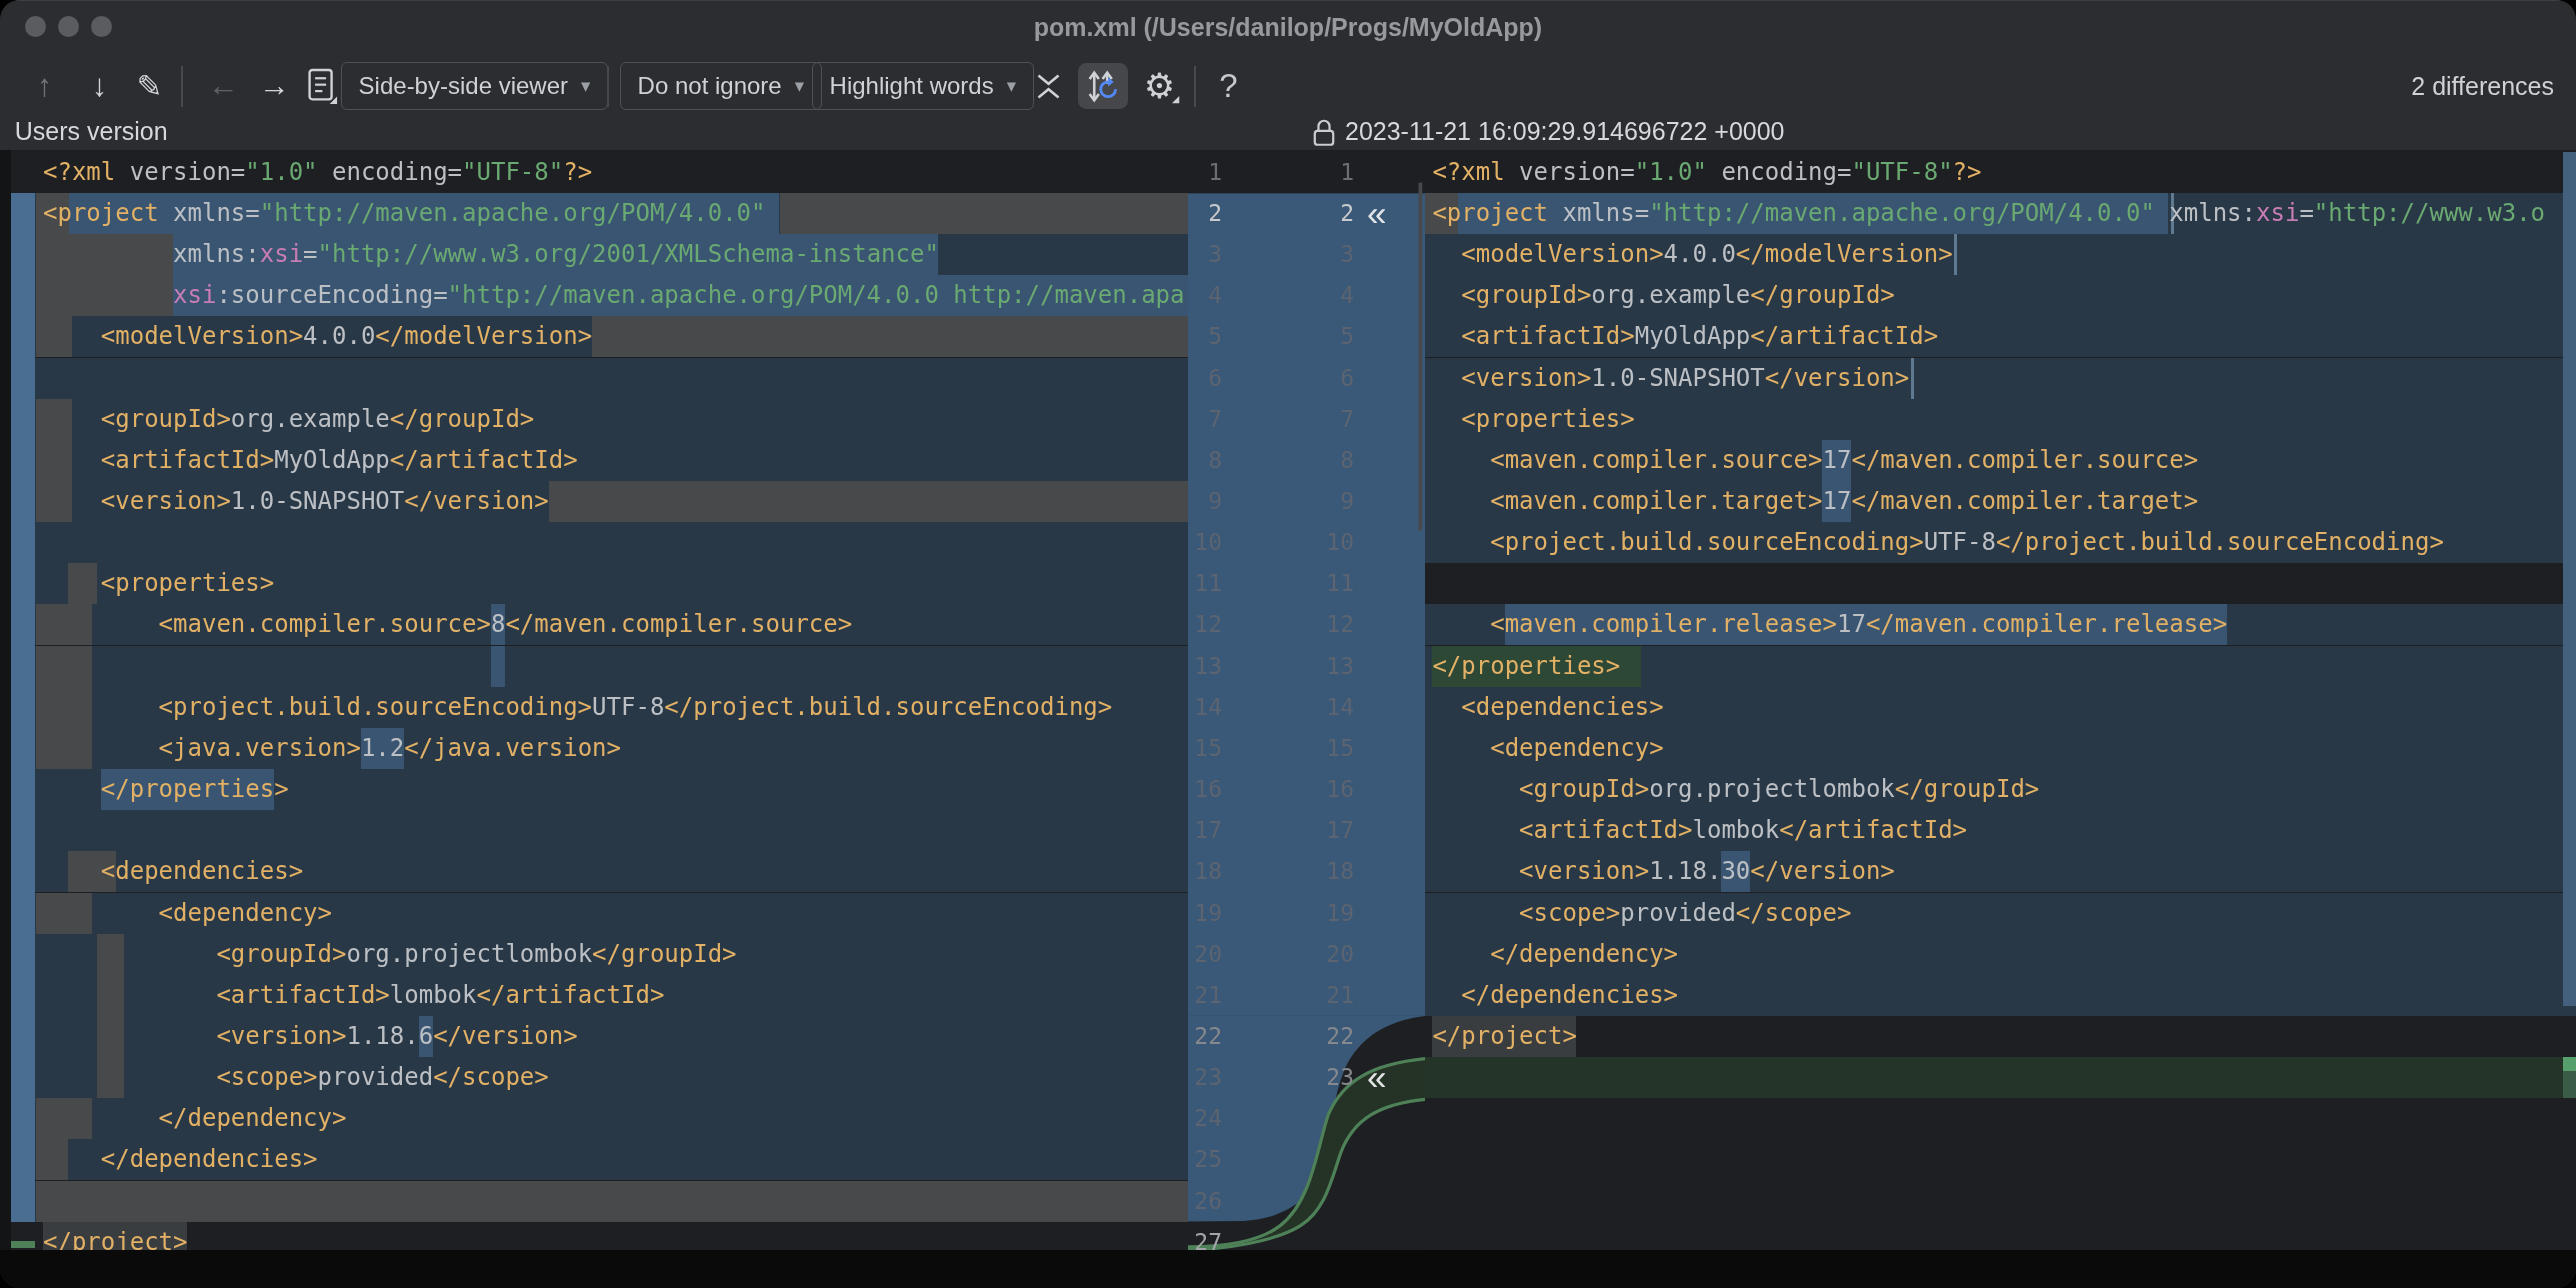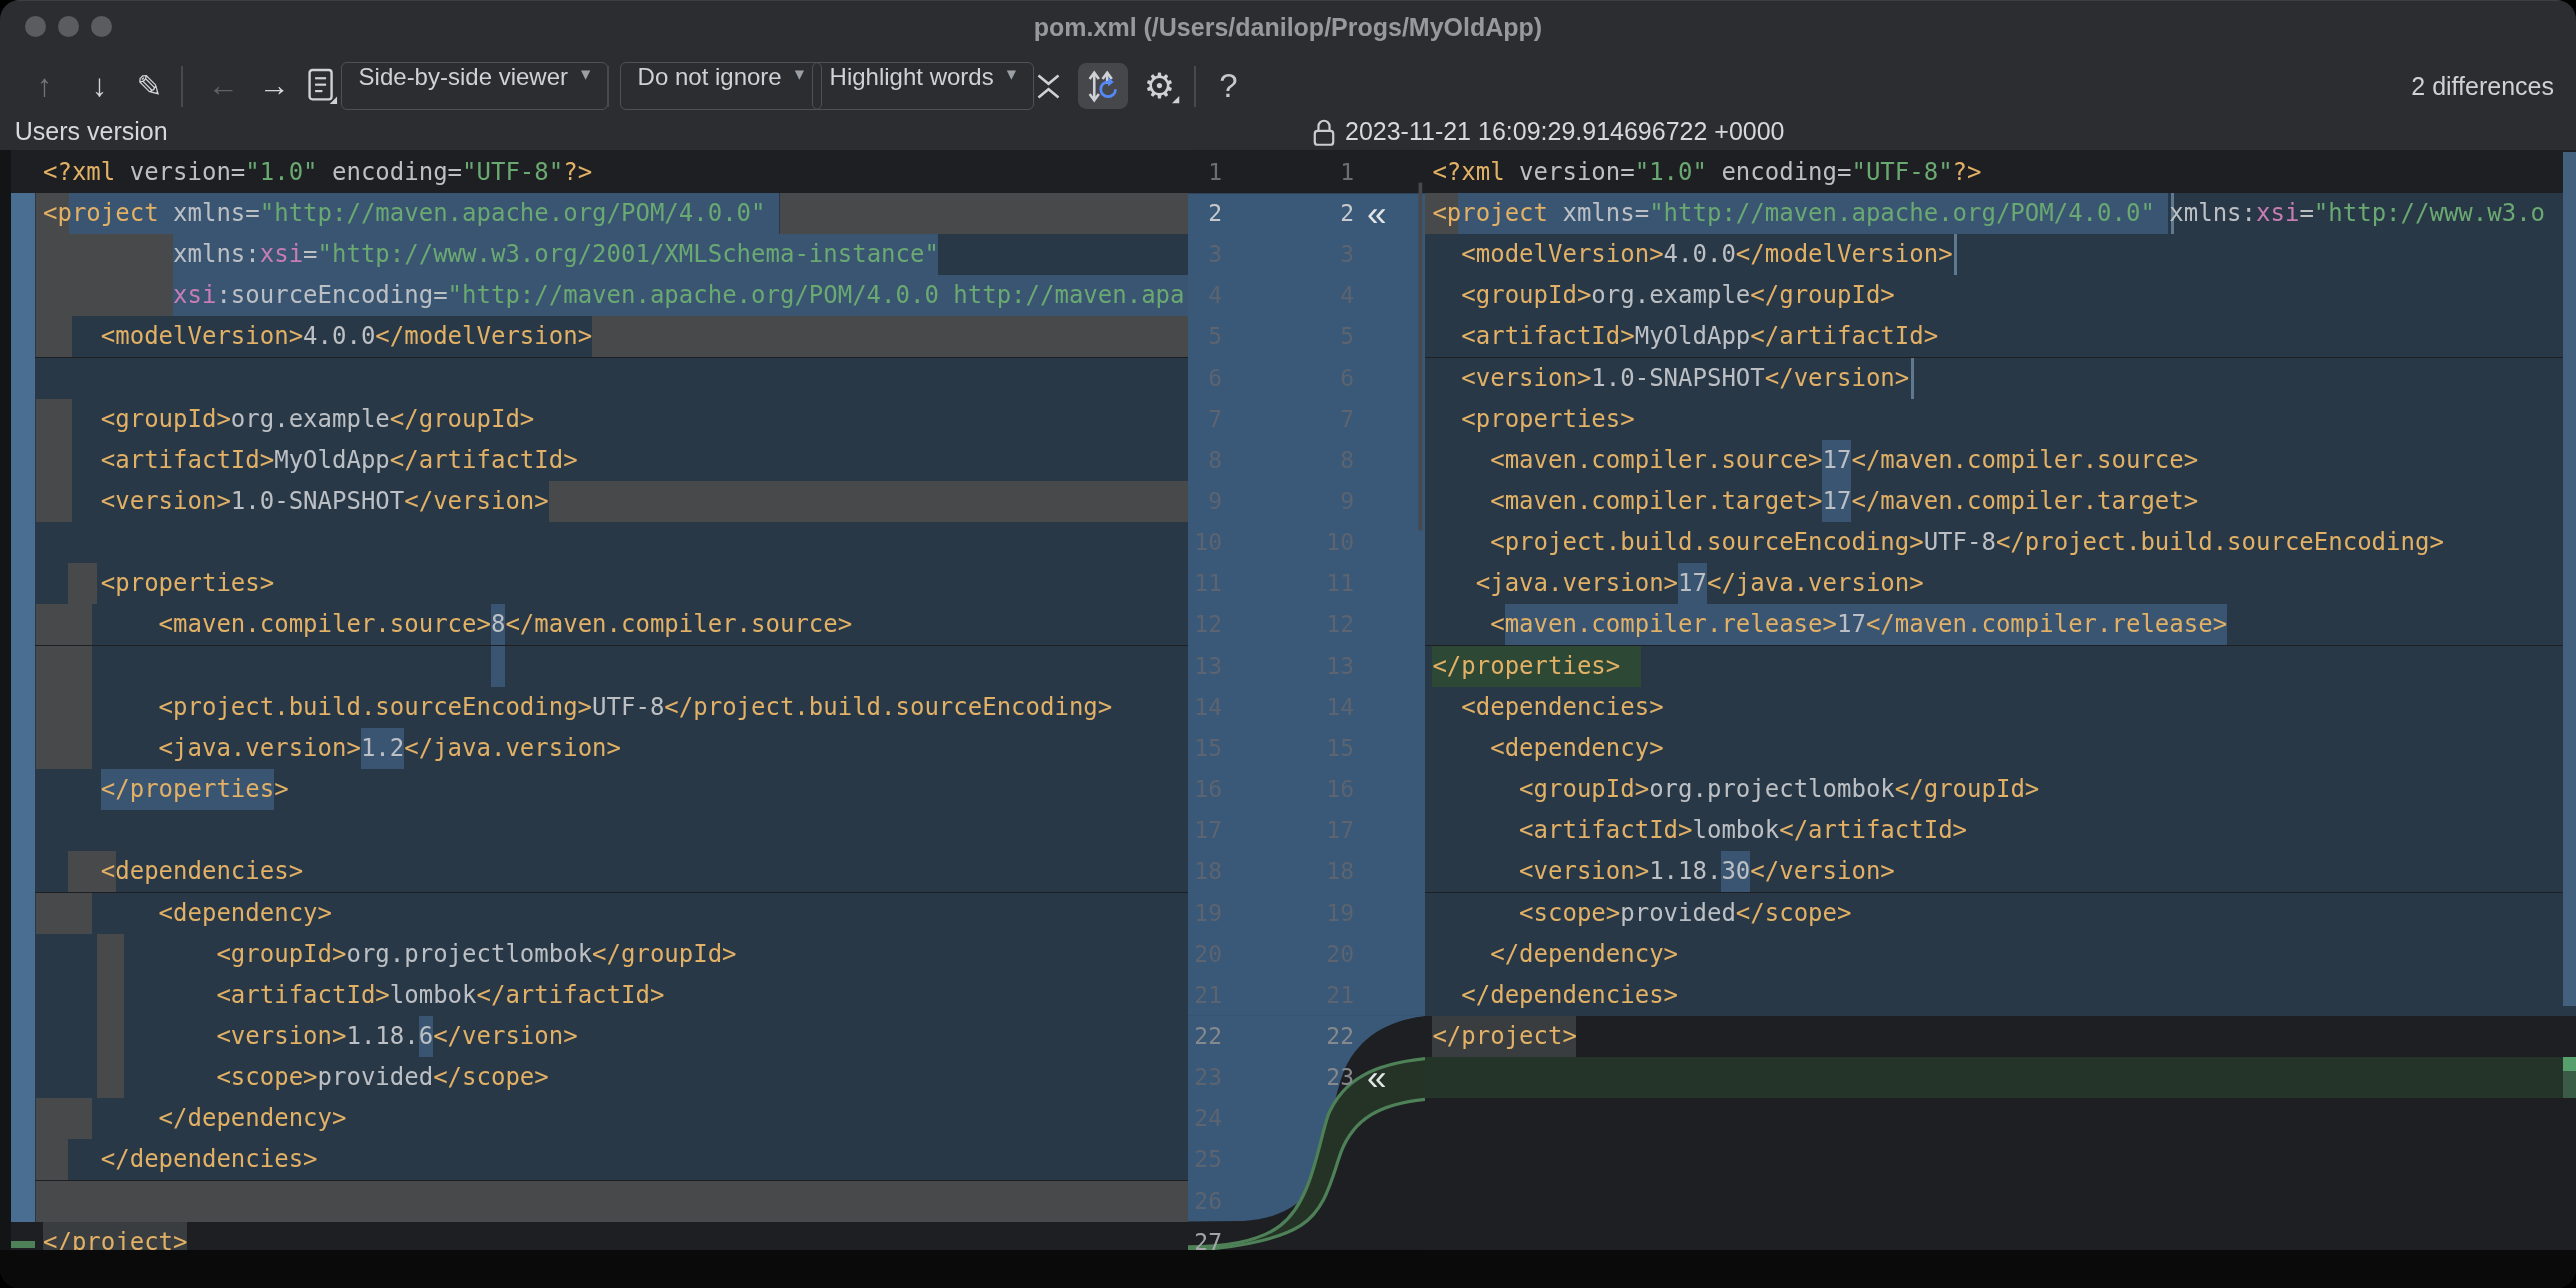--- a/index.html
+++ b/index.html
@@ -6,21 +6,21 @@
   .window{position:relative;width:2576px;height:1288px;background:#1e1f22;border-radius:20px;
     overflow:hidden;font-family:"Liberation Sans",sans-serif;}
   
   .chrome{position:absolute;left:0;top:0;width:100%;height:150px;background:#2b2d30;
     border-top:1.8px solid #3d3f42;box-sizing:border-box;}
   .light{position:absolute;top:14.8px;width:21px;height:21px;border-radius:50%;background:#5a5c60;}
   .wtitle{position:absolute;left:0;right:0;top:12px;text-align:center;color:#97999d;
     font-size:25px;font-weight:bold;}
   .ticon{position:absolute;top:61px;height:48px;display:flex;align-items:center;justify-content:center;}
   .tsep{position:absolute;top:65px;width:1.8px;height:41px;background:#47494d;}
-  .tb-btn{position:absolute;top:61px;height:48px;display:flex;gap:13px;
+  .tb-btn{position:absolute;top:61px;height:48px;display:flex;align-items:center;gap:13px;
     border:1.8px solid #4e5157;border-radius:6px;padding:0 16.6px;color:#ced1d6;font-size:24px;box-sizing:border-box;}
   .caret{color:#9ba0a6;font-size:18.5px;}
   .sync-box{position:absolute;top:62px;width:50px;height:46px;background:#45474b;border-radius:8.3px;
     display:flex;align-items:center;justify-content:center;}
   .diffcount{position:absolute;right:22px;top:61px;height:48px;display:flex;align-items:center;
     color:#ced1d6;font-size:25px;}
   .hdr-label{position:absolute;top:116px;color:#d6d8db;font-size:25px;}
   
   .code-area{position:absolute;left:0;top:150px;width:2576px;height:1100px;background:#1e1f22;overflow:hidden;}
   .pane{position:absolute;top:0;height:1100px;overflow:hidden;}
@@ -319,25 +319,20 @@
         </div>
         <div class="row" style="top: 331px;">
           <div class="seg" style="left: 0px; width: 1151px; background: rgb(41, 56, 71); right: 0px;"></div>
           <div class="seg" style="left: 397px; width: 29px; background: rgb(57, 85, 114);"></div>
           <div class="ltext" style="left: 7.4px;"><span class="c-pln">    </span><span class="c-tag">&lt;maven.compiler.target&gt;</span><span class="c-txt">17</span><span class="c-tag">&lt;/maven.compiler.target&gt;</span></div>
         </div>
         <div class="row" style="top: 372px;">
           <div class="seg" style="left: 0px; width: 1151px; background: rgb(41, 56, 71); right: 0px;"></div>
           <div class="ltext" style="left: 7.4px;"><span class="c-pln">    </span><span class="c-tag">&lt;project.build.sourceEncoding&gt;</span><span class="c-txt">UTF-8</span><span class="c-tag">&lt;/project.build.sourceEncoding&gt;</span></div>
         </div>
-        <div class="row" style="top: 413px;">
-          <div class="seg" style="left: 0px; width: 1151px; background: rgb(41, 56, 71); right: 0px;"></div>
-          <div class="seg" style="left: 253px; width: 29px; background: rgb(57, 85, 114);"></div>
-          <div class="ltext" style="left: 7.4px;"><span class="c-pln">   </span><span class="c-tag">&lt;java.version&gt;</span><span class="c-txt">17</span><span class="c-tag">&lt;/java.version&gt;</span></div>
-        </div>
         <div class="row" style="top: 454px;">
           <div class="seg" style="left: 0px; width: 1151px; background: rgb(41, 56, 71); right: 0px;"></div>
           <div class="seg" style="left: 80px; width: 722px; background: rgb(57, 85, 114);"></div>
           <div class="ltext" style="left: 7.4px;"><span class="c-pln">    </span><span class="c-tag">&lt;maven.compiler.release&gt;</span><span class="c-txt">17</span><span class="c-tag">&lt;/maven.compiler.release&gt;</span></div>
         </div>
         <div class="row" style="top: 496px;">
           <div class="seg" style="left: 0px; width: 1151px; background: rgb(41, 56, 71); right: 0px;"></div>
           <div class="seg" style="left: 7.4px; width: 209px; background: rgb(46, 72, 54);"></div>
           <div class="ltext" style="left: 7.4px;"><span class="c-tag">&lt;/properties&gt;</span></div>
         </div>

